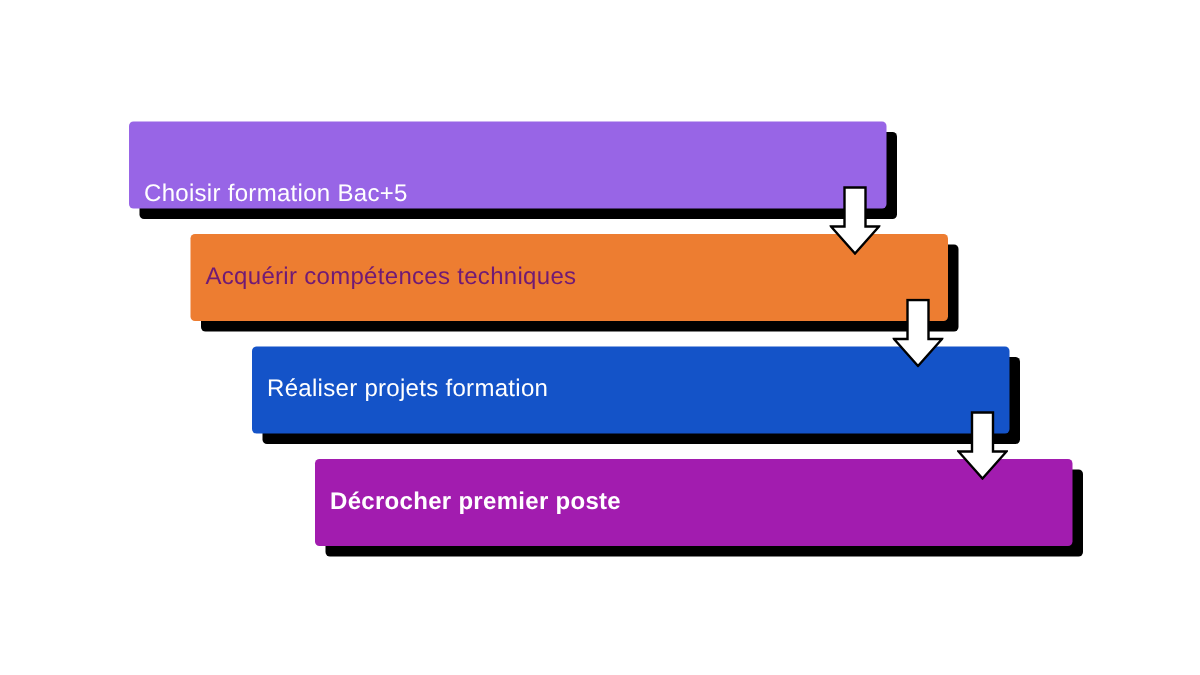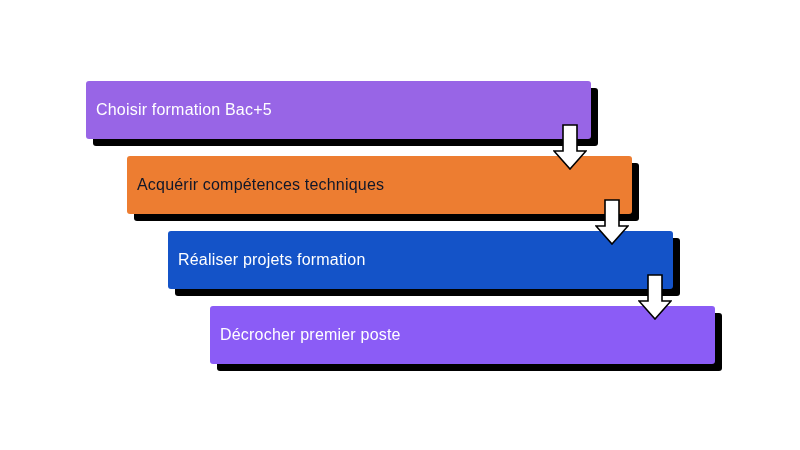--- a/index.html
+++ b/index.html
@@ -50,41 +50,41 @@
   }
   .arrow0 { left: 553px; top: 124px; }
   .arrow1 { left: 595px; top: 199px; }
   .arrow2 { left: 638px; top: 274px; }
 </style>
 </head>
 <body>
 
 <div class="diagram">
 
-  <div class="step step0" style="background-color: rgb(152, 101, 230);">
+  <div class="step step0" style="background-color: rgb(152, 101, 230); align-items: flex-end;">
     <span class="label" style="color: rgb(255, 255, 255);">Choisir formation Bac+5</span>
   </div>
 
   <svg class="arrow arrow0" viewBox="0 0 34 46">
     <path d="M10 1 H24 V27 H33 L17 45 L1 27 H10 Z" fill="#ffffff" stroke="#000000"></path>
   </svg>
 
   <div class="step step1" style="background-color: rgb(237, 125, 49);">
-    <span class="label" style="color: #0f172a;">Acquérir compétences techniques</span>
+    <span class="label" style="color: #701a75;">Acquérir compétences techniques</span>
   </div>
 
   <svg class="arrow arrow1" viewBox="0 0 34 46">
     <path d="M10 1 H24 V27 H33 L17 45 L1 27 H10 Z" fill="#ffffff" stroke="#000000"></path>
   </svg>
 
   <div class="step step2" style="background-color: rgb(20, 83, 200);">
     <span class="label" style="color: rgb(255, 255, 255);">Réaliser projets formation</span>
   </div>
 
   <svg class="arrow arrow2" viewBox="0 0 34 46">
     <path d="M10 1 H24 V27 H33 L17 45 L1 27 H10 Z" fill="#ffffff" stroke="#000000"></path>
   </svg>
 
-  <div class="step step3" style="background-color: #8b5cf6;">
+  <div class="step step3" style="background-color: #a21caf; font-weight: bold;">
     <span class="label" style="color: rgb(255, 255, 255);">Décrocher premier poste</span>
   </div>
 
 </div>
 
 </body></html>

